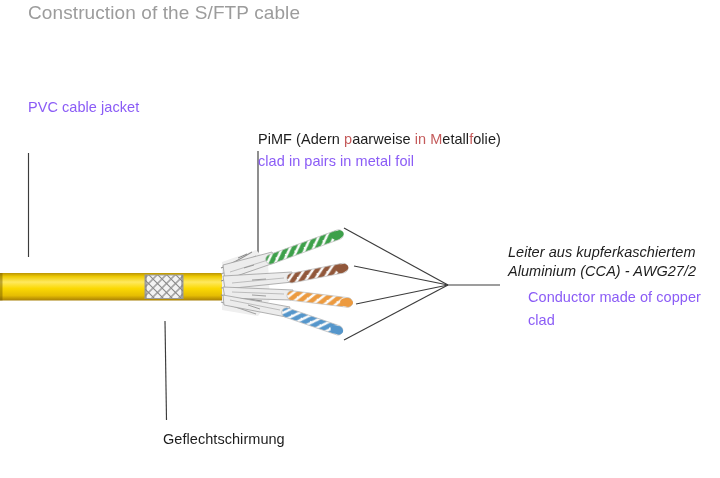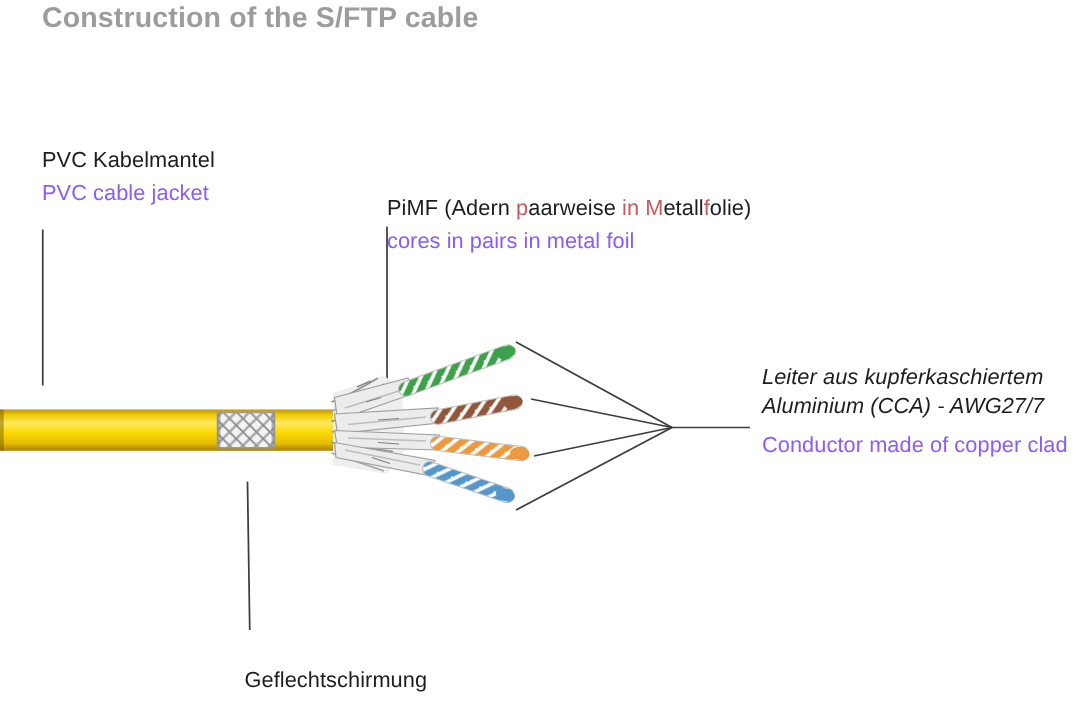--- a/index.html
+++ b/index.html
@@ -2,33 +2,33 @@
 <html><head>
 <meta charset="utf-8">
 <style>
   html,body{margin:0;padding:0;background:#fff;}
   .page{
     position:relative;width:720px;height:478px;background:#ffffff;overflow:hidden;
     font-family:"Liberation Sans",sans-serif;
   }
   .title-block{position:absolute;left:28px;top:1px;}
   .title-de{font-size:19px;font-weight:bold;color:#1d1d1d;line-height:23px;letter-spacing:.1px;}
-  .title-en{font-size:19px;font-weight:bold;color:#9c9c9c;line-height:23px;letter-spacing:.1px;}
+  .title-en{font-size:19px;font-weight:normal;color:#9c9c9c;line-height:23px;letter-spacing:.1px;}
   .lbl{position:absolute;font-size:14.5px;line-height:21.5px;letter-spacing:.05px;}
   .lbl .de{color:#1d1d1d;}
   .lbl .en{color:#8b5cf6;}
   .pimf-de{white-space:pre;}
   .red{color:#c45a5a;}
   #lbl-pvc{left:28px;top:97px;}
   #lbl-pimf{left:258px;top:97px;margin-top:32px;}
   #lbl-conductor{left:508px;top:243px;}
   #lbl-conductor .de{line-height:19px;font-style:italic;}
-  #lbl-conductor .en{line-height:22.5px;}
+  #lbl-conductor .en{line-height:22.5px;margin-left:20px;}
   #lbl-conductor .en-first{margin-top:5px;}
-  #lbl-braid{left:163px;top:429px;margin-top:15px;}
+  #lbl-braid{left:163px;top:429px;}
   svg.diagram{position:absolute;left:0;top:0;}
 </style>
 </head>
 <body>
 
 <div class="page">
 
   <svg class="diagram" width="720" height="478" viewBox="0 0 720 478">
     <defs>
       <linearGradient id="jg" x1="0" y1="0" x2="0" y2="1">
@@ -131,32 +131,31 @@
         <ellipse cx="58" cy="0" rx="6.5" ry="4.2" fill="#5596cb"></ellipse>
       </g>
     </g>
   </svg>
 
   <div class="title-block">
     <div class="title-en">Construction of the S/FTP cable</div>
   </div>
 
   <div class="lbl" id="lbl-pvc">
-    <div class="de">PVC Kabelmantel</div>
     <div class="en">PVC cable jacket</div>
   </div>
 
   <div class="lbl" id="lbl-pimf">
     <div class="de pimf-de"><span>PiMF (Adern </span><span class="red">p</span><span>aarweise </span><span class="red">in</span><span> </span><span class="red">M</span><span>etall</span><span class="red">f</span><span>olie)</span></div>
-    <div class="en">cores in pairs in metal foil</div>
+    <div class="en">clad in pairs in metal foil</div>
   </div>
 
   <div class="lbl" id="lbl-conductor">
     <div class="de">Leiter aus kupferkaschiertem</div>
-    <div class="de">Aluminium (CCA) - AWG27/7</div>
+    <div class="de">Aluminium (CCA) - AWG27/2</div>
     <div class="en en-first">Conductor made of copper clad</div>
   </div>
 
   <div class="lbl" id="lbl-braid">
     <div class="de">Geflechtschirmung</div>
   </div>
 
 </div>
 
 </body></html>

